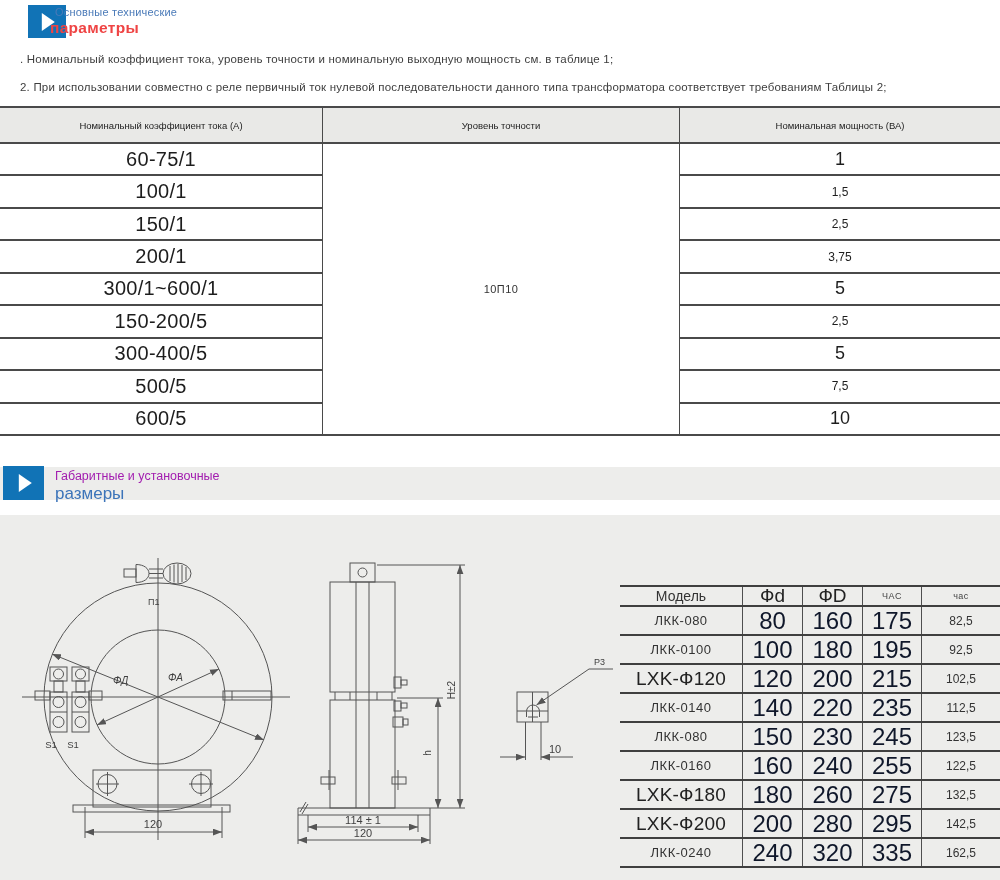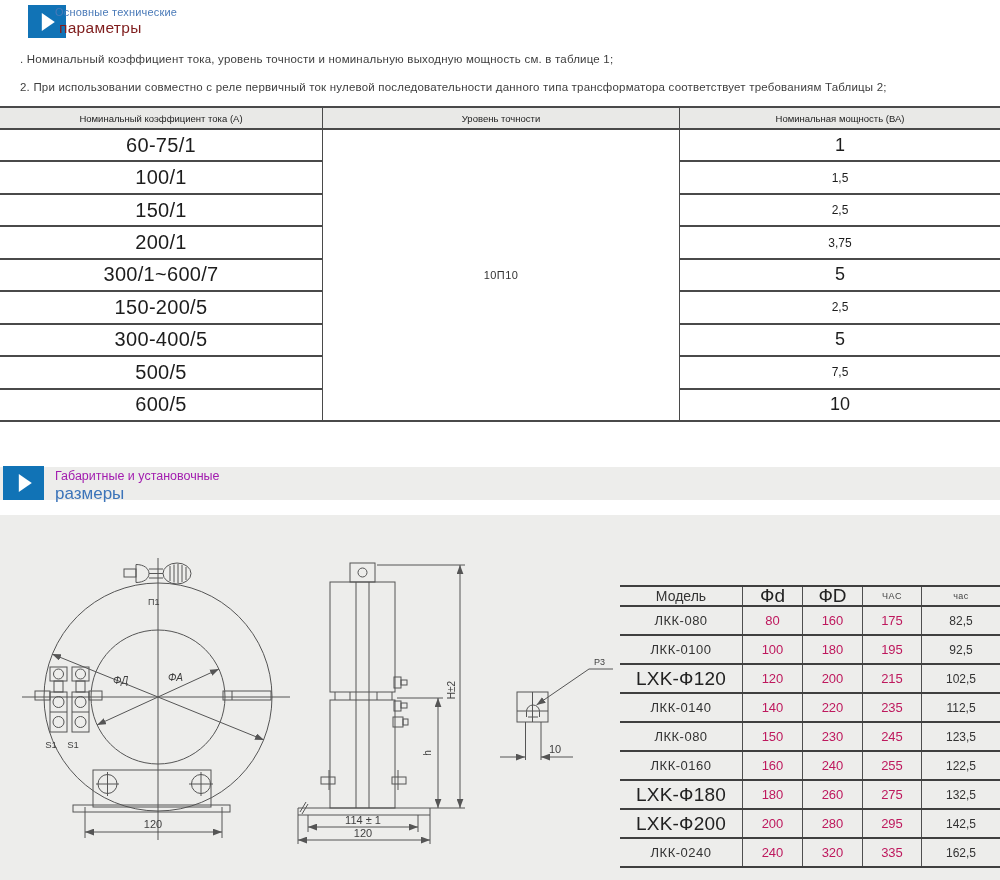--- a/index.html
+++ b/index.html
@@ -5,32 +5,32 @@
   html,body{margin:0;padding:0;background:#fff;}
   #page{position:relative;width:1000px;height:880px;background:#ffffff;overflow:hidden;
         font-family:"Liberation Sans", sans-serif;color:#2e2e2e;}
   
   .play-icon{position:absolute;background:#1173b6;}
   .play-icon::before{content:"";position:absolute;left:50%;top:50%;transform:translate(-40%,-50%);
         width:0;height:0;border-left:13px solid #fff;border-top:9px solid transparent;border-bottom:9px solid transparent;}
   #icon1{left:28px;top:5px;width:38px;height:33px;}
   #icon2{left:3px;top:466px;width:41px;height:34px;}
   .sec1-t1{position:absolute;left:55px;top:6px;font-size:11px;color:#4a7ab8;letter-spacing:.2px;}
-  .sec1-t2{position:absolute;left:59px;top:19px;font-size:15.5px;color:#7f1d1d;letter-spacing:.3px;}
+  .sec1-t2{position:absolute;left:50px;top:19px;font-size:15.5px;color:#ef4444;letter-spacing:.3px;font-weight:bold;}
   #band2{position:absolute;left:0;top:467px;width:1000px;height:33px;background:#ededeb;}
   .sec2-t1{position:absolute;left:55px;top:469px;font-size:12.5px;color:#a21caf;}
   .sec2-t2{position:absolute;left:55px;top:484px;font-size:17px;color:#3c74b9;}
   
   .note{position:absolute;left:0;font-size:11.5px;color:#3d3d3d;letter-spacing:.2px;white-space:nowrap;padding-left:20px;}
   #note1{top:53px;}
   #note2{top:81px;}
   
   #t1{position:absolute;left:0;top:106px;width:1000px;}
   #t1 *{box-sizing:border-box;}
-  .t1h{display:flex;height:24px;background:#e9e9e7;border-top:2px solid #4a4a4a;border-bottom:2px solid #4a4a4a;}
+  .t1h{display:flex;height:38px;background:#e9e9e7;border-top:2px solid #4a4a4a;border-bottom:2px solid #4a4a4a;}
   .t1h > div{display:flex;align-items:center;justify-content:center;font-size:9.5px;color:#222;}
   .t1h .hc1{width:322px;}
   .t1h .hc2{width:358px;border-left:1px solid #4a4a4a;border-right:1px solid #4a4a4a;}
   .t1h .hc3{width:320px;}
   .t1b{display:flex;height:292px;border-bottom:2px solid #4a4a4a;}
   .t1col{display:flex;flex-direction:column;}
   .t1col.left{width:322px;}
   .t1col.mid{width:358px;border-left:1px solid #4a4a4a;border-right:1px solid #4a4a4a;
              align-items:center;justify-content:center;font-size:11px;color:#333;letter-spacing:.4px;}
   .t1col.right{width:320px;}
@@ -49,21 +49,21 @@
   .t2r{display:flex;height:29px;border-bottom:2px solid #3f3f3f;}
   .t2r.head{height:22px;border-top:2px solid #3f3f3f;}
   .t2c{display:flex;align-items:center;justify-content:center;}
   .t2r > .t2c:not(:last-child){border-right:1px solid #4f4f4f;}
   .w0{width:123px;}.w1{width:60px;}.w2{width:60px;}.w3{width:59px;}.w4{width:78px;}
   .h-model{font-size:14px;color:#333;}
   .h-phi{font-size:19px;color:#222;}
   .h-small{font-size:9px;color:#444;letter-spacing:.5px;}
   .c-model{font-size:13px;letter-spacing:.5px;color:#333;}
   .c-model.big{font-size:19px;letter-spacing:.2px;color:#222;}
-  .c-num{font-size:13px;color:#be185d;}
+  .c-num{font-size:24px;color:#0f172a;}
   .c-small{font-size:12px;color:#333;}
 </style>
 </head>
 <body>
 
 <div id="page">
 
   <div id="icon1" class="play-icon"></div>
   <div class="sec1-t1">Основные технические</div>
   <div class="sec1-t2">параметры</div>
@@ -76,21 +76,21 @@
       <div class="hc1">Номинальный коэффициент тока (А)</div>
       <div class="hc2">Уровень точности</div>
       <div class="hc3">Номинальная мощность (ВА)</div>
     </div>
     <div class="t1b">
       <div class="t1col left" id="t1-left">
           <div class="t1cell">60-75/1</div>
           <div class="t1cell">100/1</div>
           <div class="t1cell">150/1</div>
           <div class="t1cell">200/1</div>
-          <div class="t1cell">300/1~600/7</div>
+          <div class="t1cell">300/1~600/1</div>
           <div class="t1cell">150-200/5</div>
           <div class="t1cell">300-400/5</div>
           <div class="t1cell">500/5</div>
           <div class="t1cell">600/5</div>
         </div>
       <div class="t1col mid">10П10</div>
       <div class="t1col right" id="t1-right">
           <div class="t1cell lg">1</div>
           <div class="t1cell sm">1,5</div>
           <div class="t1cell sm">2,5</div>

